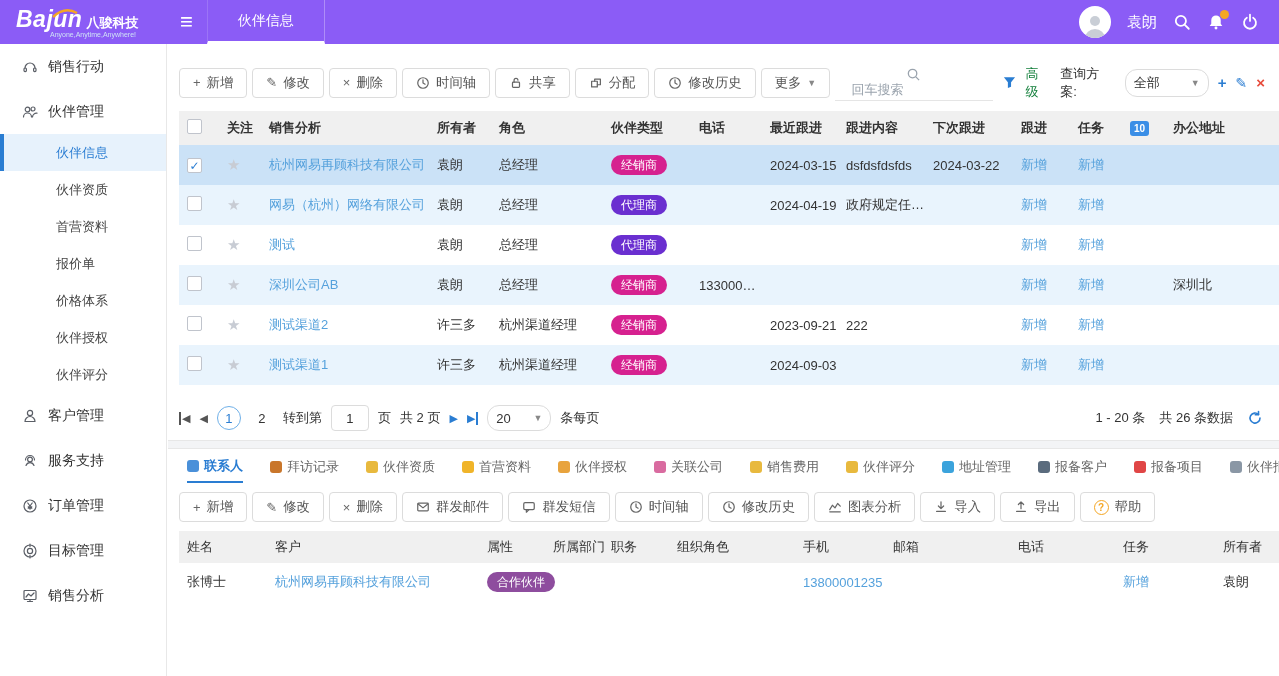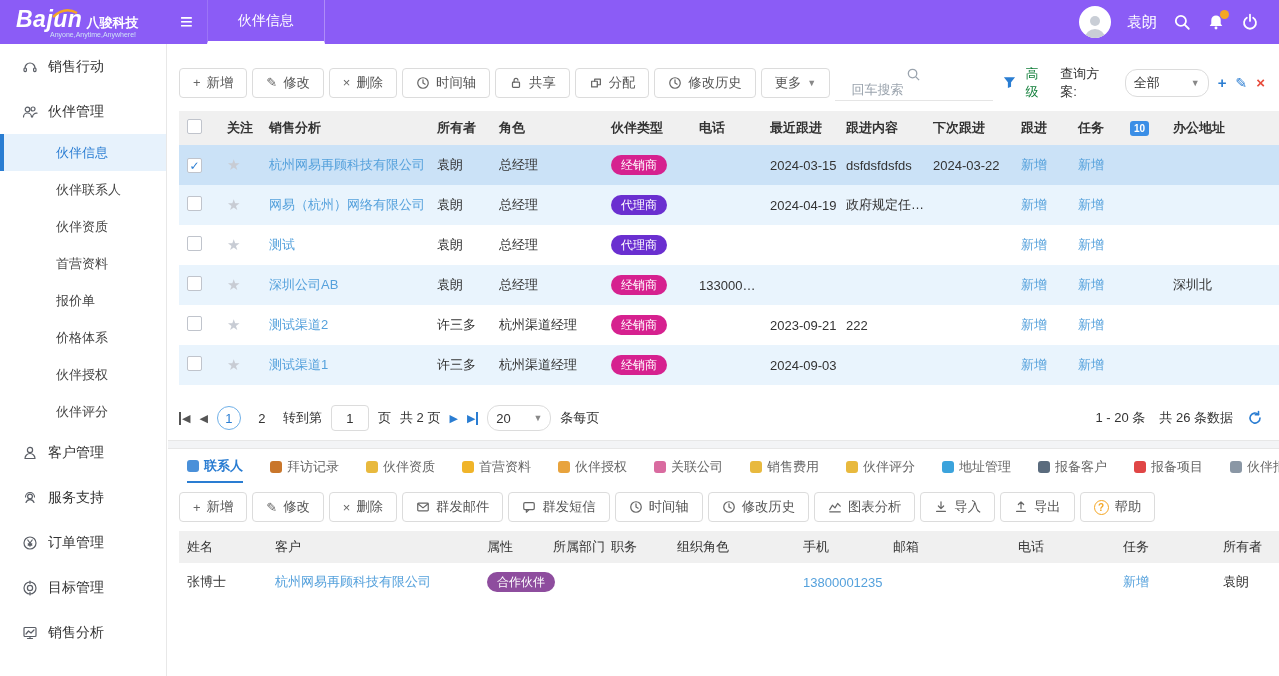--- a/index.html
+++ b/index.html
@@ -186,23 +186,20 @@
     <svg width="16" height="16" viewBox="0 0 16 16" class="svg-side">
         <circle cx="5.5" cy="5.5" r="2.3"></circle>
         <path d="M1.5 13 a4 4 0 0 1 8 0"></path>
         <circle cx="11" cy="5" r="2"></circle>
         <path d="M10.5 13 a4 4 0 0 1 4.5 -3.8"></path>
       </svg>
     <span>伙伴管理</span>
   </div>
   <div class="s-item active">
       <span>伙伴信息</span>
-    </div>
-  <div class="s-item">
-      <span>伙伴联系人</span>
     </div>
   <div class="s-item">
       <span>伙伴资质</span>
     </div>
   <div class="s-item">
       <span>首营资料</span>
     </div>
   <div class="s-item">
       <span>报价单</span>
     </div>

